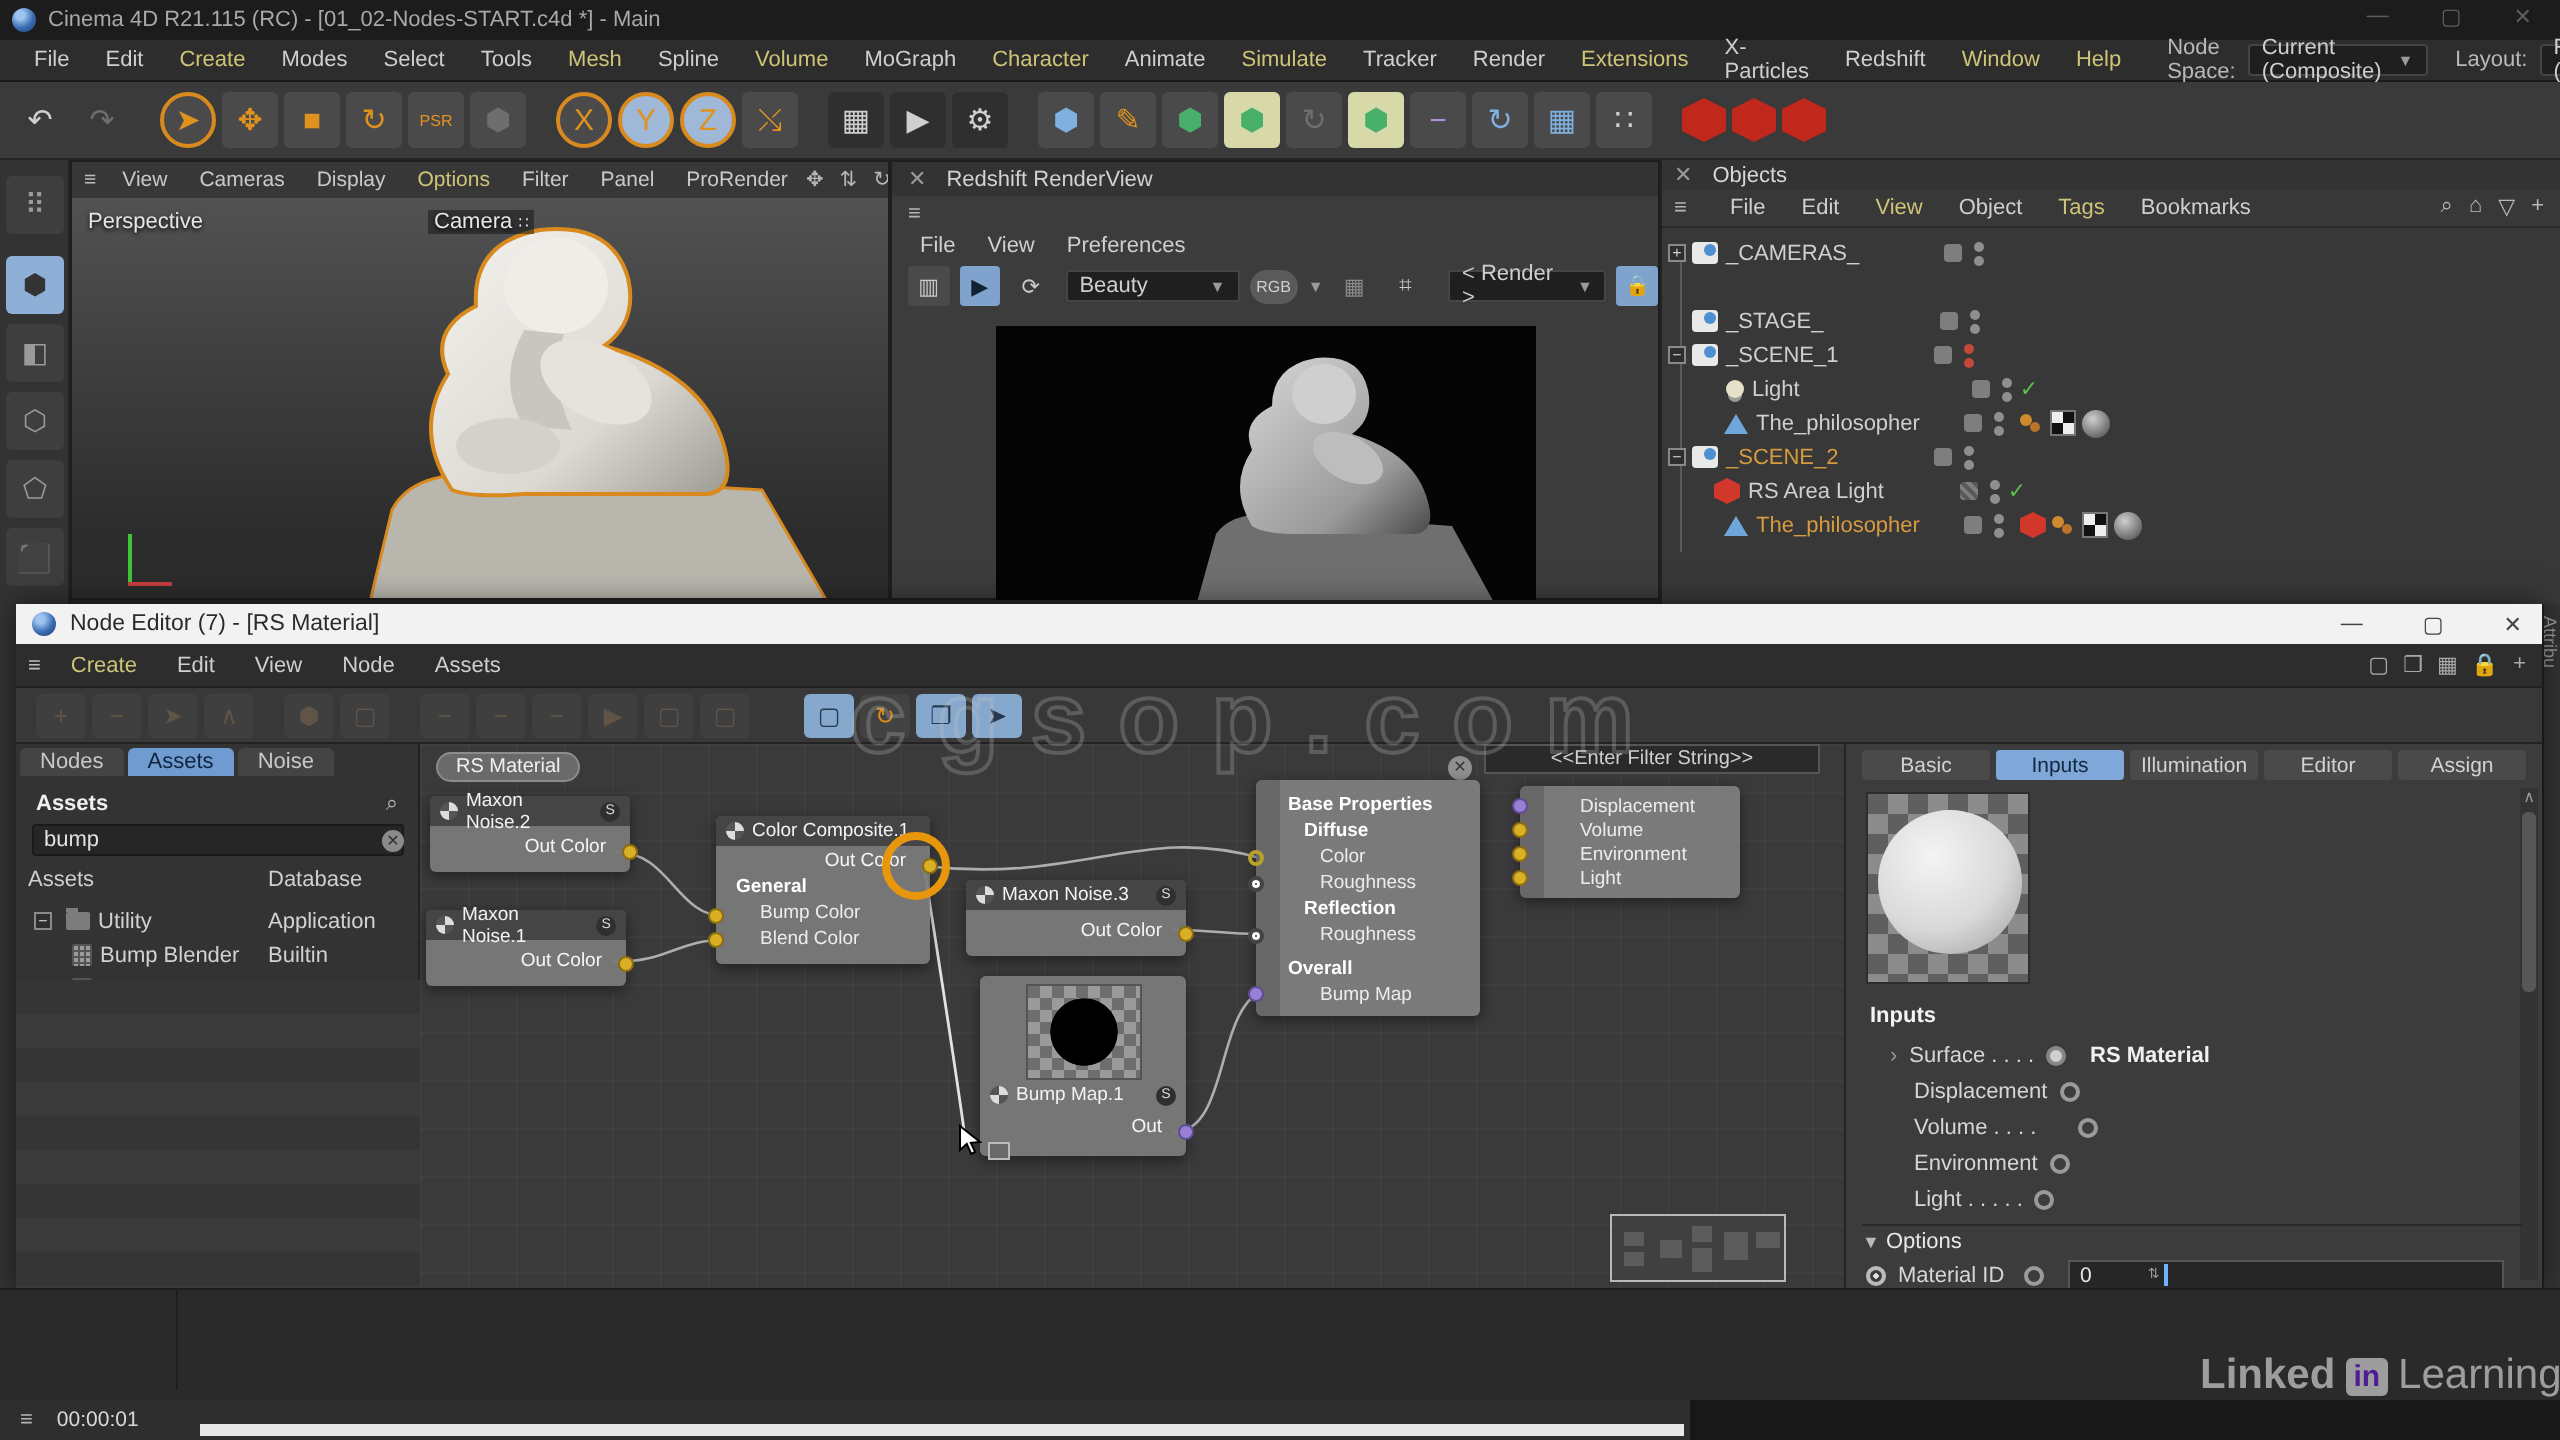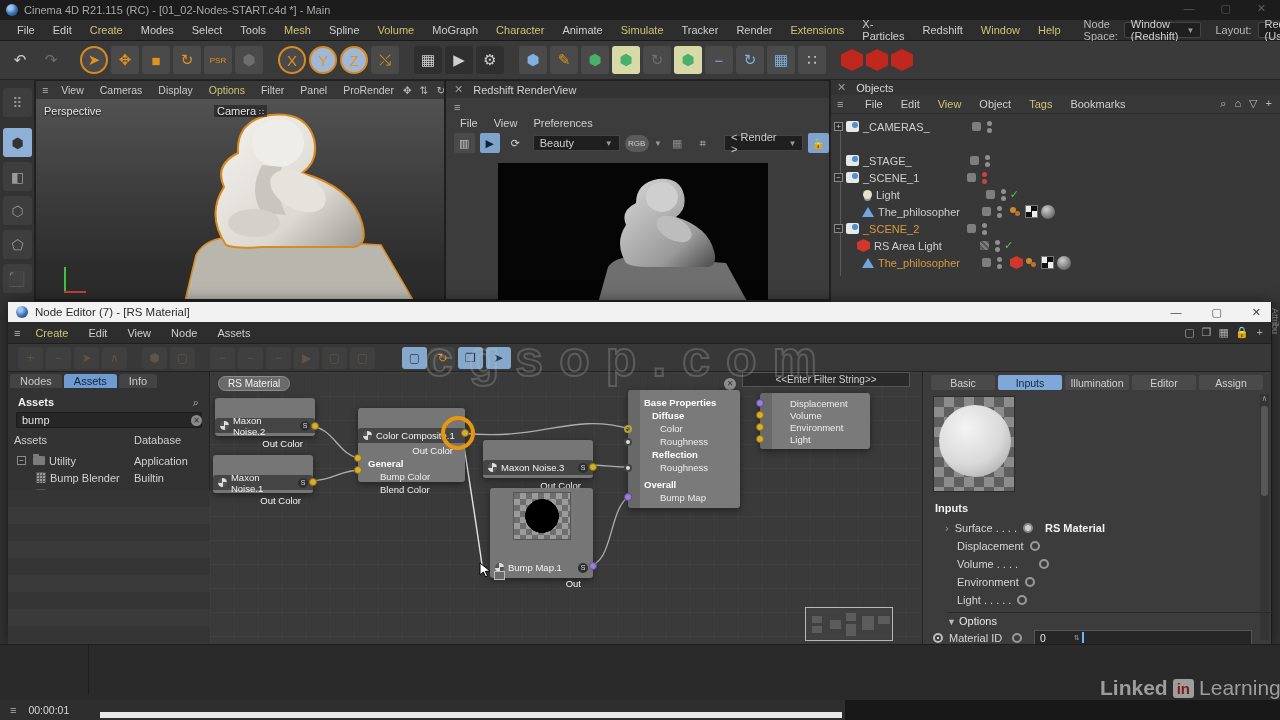--- a/index.html
+++ b/index.html
@@ -147,21 +147,21 @@
              border-radius:8px; padding:1px 9px; font-size:10px; }
   .filter { position:absolute; right:12px; top:0; width:168px; height:15px; background:#2a2a2a;
             border:1px solid #555; color:#cfcfcf; font-size:10px; text-align:center; font-family:inherit; }
   .filter::placeholder { color:#cfcfcf; }
   .filter-x { position:absolute; right:186px; top:6px; width:12px; height:12px; border-radius:50%; background:#8f8f8f;
               color:#333; text-align:center; font-size:8px; line-height:12px; }
 
   .node { position:absolute; border-radius:3px; background:rgba(122,122,122,.94);
           box-shadow:0 2px 7px rgba(0,0,0,.45); font-size:9.5px; color:#f2f2f2; }
   .node-h { height:15px; background:#454545; border-radius:3px 3px 0 0; display:flex; align-items:center;
-            gap:4px; padding:0 5px; font-size:9.5px; color:#f2f2f2;margin-top:20px; }
+            gap:4px; padding:0 5px; font-size:9.5px; color:#f2f2f2; }
   .sbadge { margin-left:auto; width:10px; height:10px; border-radius:50%; background:#2f2f2f; color:#ddd;
             font-size:7px; line-height:10px; text-align:center; }
   .nico { width:9px; height:9px; border-radius:50%; background:conic-gradient(#ddd 0 25%,#555 0 50%,#ddd 0 75%,#555 0); }
   .outrow { display:flex; justify-content:flex-end; align-items:center; height:20px; padding-right:12px; color:#f5f5f5; }
   .port { position:absolute; width:8px; height:8px; border-radius:50%; }
   .port.y { background:#d9af28; border:1px solid #8c6d12; }
   .port.p { background:#9a7fd6; border:1px solid #5f4d92; }
   .port.ring { background:transparent; border:2px solid #b8a22a; }
   .port.tgt { background:#fff; border:2px solid #444; box-shadow:inset 0 0 0 1.5px #fff, inset 0 0 0 3px #333; }
   .secrow { font-weight:bold; color:#fff; padding-left:10px; height:13px; display:flex; align-items:center; }
@@ -208,21 +208,21 @@
   .botzone { left:0; top:644px; width:1280px; height:56px; background:#2a2a2a; border-top:1px solid #1d1d1d; }
   .statusbar { left:0; top:700px; width:1280px; height:20px; background:#2e2e2e; display:flex; align-items:center;
                color:#d9d9d9; }
   .timeline { left:100px; top:712px; width:742px; height:6px; background:#e8e8e8; }
   .statusdark { left:845px; top:700px; width:435px; height:20px; background:#181818; }
 
   .watermark { left:425px; top:330px; width:560px; font-size:50px; font-weight:bold; letter-spacing:16px;
                color:transparent; -webkit-text-stroke:2px rgba(200,200,200,.25); pointer-events:none; z-index:50;}
   .lilogo { left:1100px; top:676px; display:flex; align-items:center; gap:5px; color:#9d9d9d;
             font-size:21px; font-weight:bold; }
-  .libox { background:#9d9d9d; color:#7f1d1d; border-radius:3px; font-size:15px; padding:1px 4px; }
+  .libox { background:#9d9d9d; color:#4c1d95; border-radius:3px; font-size:15px; padding:1px 4px; }
   svg { display:block; }
 </style>
 </head>
 <body>
 
 <div id="stage">
 
   <div class="abs titlebar">
     <span class="c4dball"></span>
     <span>Cinema 4D R21.115 (RC) - [01_02-Nodes-START.c4d *] - Main</span>
@@ -249,21 +249,21 @@
     <span class="mi accent">Simulate</span>
     <span class="mi">Tracker</span>
     <span class="mi">Render</span>
     <span class="mi accent">Extensions</span>
     <span class="mi">X-Particles</span>
     <span class="mi">Redshift</span>
     <span class="mi accent">Window</span>
     <span class="mi accent">Help</span>
     <span class="nsl">Node Space:</span>
     <span class="dd">
-      <span>Window (Redshift)</span>
+      <span>Current (Composite)</span>
       <span class="car">▼</span>
     </span>
     <span class="nsl">Layout:</span>
     <span class="dd" style="width:150px;justify-content:space-between;">
       <span>Redshift_Base (User)</span>
 
     </span>
 
   </div>
 
@@ -569,21 +569,21 @@
       <span class="nbtn sel">▢</span>
       <span class="nbtn" style="color:#d98a1f;">↻</span>
       <span class="nbtn sel">❐</span>
       <span class="nbtn sel">➤</span>
     </div>
 
     <div class="ne-left">
       <div class="ne-tabs">
         <span class="ntab">Nodes</span>
         <span class="ntab sel">Assets</span>
-        <span class="ntab">Info</span>
+        <span class="ntab">Noise</span>
       </div>
       <div class="assets-h">Assets</div>
       <span class="abs" style="right:10px;top:24px;color:#b9b9b9;">⌕</span>
       <input class="srch" value="bump" style="">
       <span class="srch-x">✕</span>
       <div class="acol">
         <span style="flex:1;">Assets</span>
         <span style="width:70px;">Database</span>
       </div>
       <div class="arow" style="top:80px;">
@@ -754,21 +754,21 @@
         <span class="ioport"></span>
       </div>
       <div class="irow" style="top:202px;padding-left:12px;">
         <span>Environment</span>
         <span class="ioport"></span>
       </div>
       <div class="irow" style="top:220px;padding-left:12px;">
         <span>Light . . . . .</span>
         <span class="ioport"></span>
       </div>
-      <div class="optbar" style="top:240px;margin-left:16px;">
+      <div class="optbar" style="top:240px;">
         <span style="color:#b9b9b9;font-size:9px;">▼</span>
         <span>Options</span>
       </div>
       <div class="irow" style="top:258px;left:10px;">
         <span style="width:10px;height:10px;border:2px solid #bbb;border-radius:50%;background:radial-gradient(#ddd 0 30%,transparent 32%);margin-right:6px;"></span>
         <span>Material ID</span>
         <span class="ioport" style="margin-left:10px;"></span>
       </div>
       <div class="midfield">
         <span>0</span>

